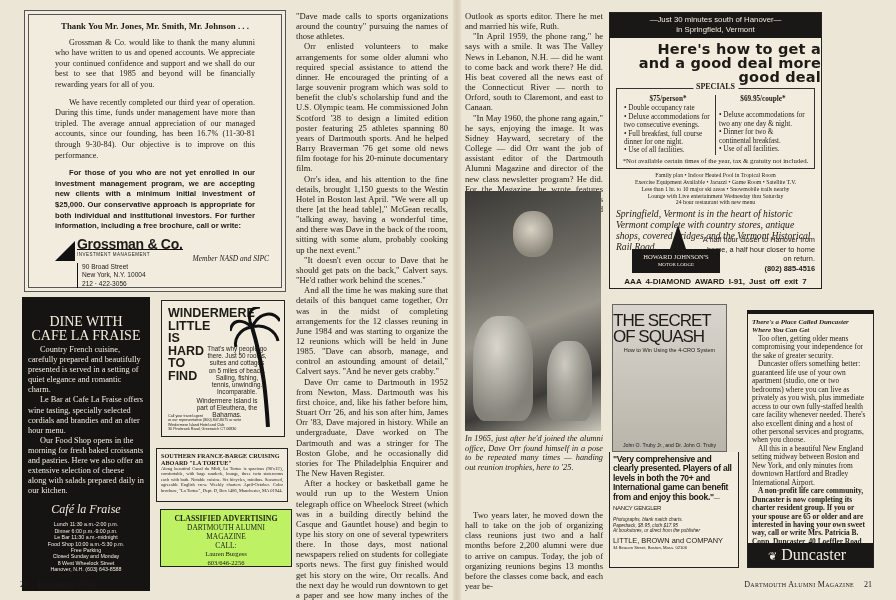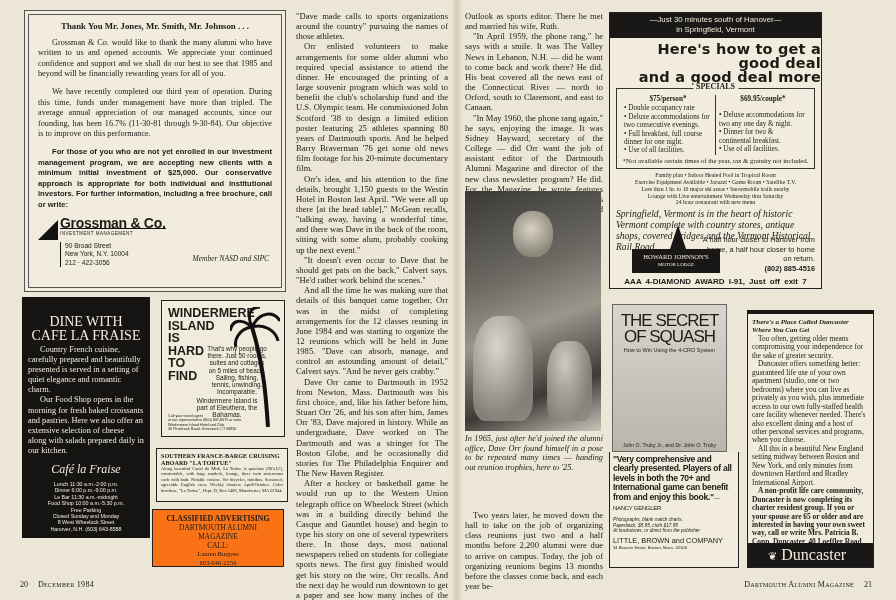--- a/index.html
+++ b/index.html
@@ -2,49 +2,49 @@
 <html><head>
 <meta charset="utf-8">
 <style>
   * { box-sizing: border-box; margin: 0; padding: 0; }
   html, body { width: 896px; height: 600px; overflow: hidden; }
   body { background: #ece6d6; font-family: "Liberation Serif", serif; color: #1e1b17; position: relative; }
   .gutter { position: absolute; left: 453px; top: 0; width: 8px; height: 600px; background: linear-gradient(90deg, #e2dbc8, #d6ceb9 50%, #e4ddcb); }
   .abs { position: absolute; }
   
   .grossman { left: 24px; top: 10px; width: 262px; height: 282px; border: 1px solid #555; padding: 3px; background: #f1ecde; }
-  .grossman .inner { border: 1px solid #555; width: 100%; height: 100%; padding: 6px 9px; font-size: 8.2px; line-height: 10.6px; text-align: justify; }
+  .grossman .inner { border: 1px solid #555; width: 100%; height: 100%; padding: 6px 26px; font-size: 8.2px; line-height: 10.6px; text-align: justify; }
   .grossman h3 { font-size: 8.8px; text-align: center; font-weight: bold; margin-bottom: 6px; }
   .grossman p { text-indent: 14px; margin-bottom: 7px; }
   .grossman .sans { font-family: "Liberation Sans", sans-serif; font-weight: bold; font-size: 7.6px; }
   .g-logo { display: flex; align-items: flex-end; margin-top: 6px; }
   .g-logo .tri { width: 0; height: 0; border-left: 20px solid transparent; border-bottom: 20px solid #111; margin-right: 2px; }
   .g-logo .name { font-family: "Liberation Sans", sans-serif; font-size: 14px; font-weight: bold; letter-spacing: -0.3px; }
   .g-logo .sub { font-family: "Liberation Sans", sans-serif; font-size: 4.5px; letter-spacing: 0.5px; border-top: 1px solid #111; }
   .g-addr { font-family: "Liberation Sans", sans-serif; font-size: 6.6px; line-height: 8.5px; margin-left: 22px; border-left: 1px solid #111; padding-left: 4px; margin-top: 2px; }
   .g-member { position: absolute; right: 16px; bottom: 26px; font-style: italic; font-size: 7.5px; }
   
-  .cafe { left: 22px; top: 297px; width: 128px; height: 241px; background: #161412; color: #f1ecdf; padding: 6px 6px; }
+  .cafe { left: 22px; top: 297px; width: 128px; height: 294px; background: #161412; color: #f1ecdf; padding: 6px 6px; }
   .cafe .title { text-align: center; font-size: 14px; line-height: 14px; margin-top: 12px; }
   .cafe .body { font-size: 8.3px; line-height: 10.1px; margin-top: 2px; }
   .cafe .body p { text-indent: 12px; }
   .cafe .logo { text-align: center; font-style: italic; font-size: 12px; margin: 6px 0 4px; }
   .cafe .hours { font-family: "Liberation Sans", sans-serif; font-size: 5.3px; line-height: 6.4px; text-align: center; }
   
   .windermere { left: 161px; top: 300px; width: 124px; height: 137px; border: 1px solid #222; background: #f0ebdc; padding: 6px; }
   .windermere .big { font-family: "Liberation Sans", sans-serif; font-weight: bold; font-size: 12.5px; line-height: 12.5px; width: 60px; }
   .windermere .copy { position: absolute; left: 44px; top: 44px; width: 62px; font-family: "Liberation Sans", sans-serif; font-size: 6.3px; line-height: 7.2px; text-align: center; }
   .windermere .copy2 { position: absolute; left: 30px; top: 96px; width: 70px; font-family: "Liberation Sans", sans-serif; font-size: 6.5px; line-height: 7.2px; text-align: center; }
   .windermere .fine { position: absolute; left: 6px; bottom: 4px; font-family: "Liberation Sans", sans-serif; font-size: 3.7px; line-height: 4.6px; }
   .palm { position: absolute; right: 4px; top: 6px; width: 50px; height: 120px; }
   
   .france { left: 156px; top: 448px; width: 132px; height: 54px; border: 1px solid #222; background: #f0ebdc; padding: 3px 4px; }
   .france h4 { font-size: 6.2px; line-height: 7px; font-weight: bold; }
   .france p { font-size: 4.5px; line-height: 5.4px; text-align: justify; }
-  .classified { left: 152px; top: 509px; width: 132px; height: 58px; border: 1px solid #222; background: #f97316; text-align: center; padding-top: 4px; font-size: 7.4px; line-height: 9px; }
+  .classified { left: 160px; top: 509px; width: 132px; height: 58px; border: 1px solid #222; background: #bef264; text-align: center; padding-top: 4px; font-size: 7.4px; line-height: 9px; }
   .classified .h { font-weight: bold; font-size: 7.8px; }
   .classified .s { font-size: 6.6px; line-height: 8.5px; }
   
   .col { font-size: 8.6px; line-height: 10.15px; text-align: justify; }
   .col p { text-indent: 8px; }
   .col1 { left: 296px; top: 11px; width: 152px; }
   .col2 { left: 465px; top: 11px; width: 138px; }
   .col2b { left: 465px; top: 510px; width: 138px; }
   .photo { left: 465px; top: 191px; width: 136px; height: 240px; background: linear-gradient(160deg, #3b3935, #6c6a63 35%, #9a968c 55%, #3c3a36 80%, #c9c5ba); }
   .photo .face { position: absolute; left: 48px; top: 20px; width: 40px; height: 46px; border-radius: 45%; background: radial-gradient(circle at 45% 40%, #d8d2c4, #8d887c 70%); }
@@ -65,21 +65,21 @@
   .hojo .amen { text-align: center; font-size: 5.8px; line-height: 6.8px; margin-top: 3px; }
   .hojo .blurb { font-style: italic; font-size: 9.6px; line-height: 11px; padding: 2px 6px; }
   .hojo .closer { position: absolute; right: 6px; top: 215px; width: 115px; text-align: right; font-family: "Liberation Sans", sans-serif; font-size: 7.4px; line-height: 9.5px; margin-top: 7px; }
   .hojo .phone { font-weight: bold; }
   .hojo .sign { position: absolute; left: 22px; top: 236px; width: 88px; height: 24px; background: #1a1816; color: #efeadc; text-align: center; font-size: 6.6px; line-height: 8px; padding-top: 4px; }
   .hojo .roof { position: absolute; left: 60px; top: 212px; width: 0; height: 0; border-left: 8px solid transparent; border-right: 8px solid transparent; border-bottom: 24px solid #1a1816; }
   .hojo .award { position: absolute; left: 0; right: 0; bottom: 2px; text-align: center; font-family: "Liberation Sans", sans-serif; font-weight: bold; font-size: 8px; word-spacing: 2px; }
   
   .squash { left: 609px; top: 299px; width: 130px; height: 279px; }
   .squash .book { position: absolute; left: 3px; top: 5px; width: 115px; height: 148px; background: linear-gradient(180deg, #d9d5cc, #b9b5ab); border: 1px solid #666; }
-  .squash .btitle { font-family: "Liberation Sans", sans-serif; font-size: 17px; line-height: 16px; text-align: center; margin-top: 8px; letter-spacing: -1px; }
+  .squash .btitle { font-family: "Liberation Sans", sans-serif; font-size: 17px; line-height: 16px; text-align: left; margin-top: 8px; letter-spacing: -1px; }
   .squash .bsub { font-family: "Liberation Sans", sans-serif; font-size: 5.5px; text-align: center; margin-top: 2px; }
   .squash .bauth { position: absolute; left: 0; right: 0; bottom: 3px; text-align: center; font-family: "Liberation Sans", sans-serif; font-size: 5.2px; }
   .squash .quote { position: absolute; left: 0; top: 153px; width: 130px; height: 116px; border: 1px solid #222; border-top: none; padding: 3px 3px; background: #f1ecdd; }
   .squash .q { font-family: "Liberation Sans", sans-serif; font-weight: bold; font-size: 8.6px; line-height: 9.4px; letter-spacing: -0.3px; }
   .squash .small { font-family: "Liberation Sans", sans-serif; font-size: 4.7px; line-height: 5.4px; font-style: italic; margin-top: 4px; }
   .squash .pub { font-family: "Liberation Sans", sans-serif; font-size: 7.4px; margin-top: 2px; }
   .squash .pubaddr { font-family: "Liberation Sans", sans-serif; font-size: 4.2px; }
   
   .dunc { left: 747px; top: 310px; width: 127px; height: 258px; border: 1px solid #222; background: #f1ecdd; border-top: 4px solid #1a1816; }
   .dunc .pre { font-style: italic; font-weight: bold; font-size: 7px; line-height: 8px; padding: 4px 4px 0; }
@@ -120,39 +120,40 @@
   </div>
 </div>
 
 <div class="abs cafe">
   <div class="title">
     <div>DINE WITH</div>
     <div>CAFE LA FRAISE</div>
   </div>
   <div class="body">
     <p>Country French cuisine, carefully prepared and beautifully presented is served in a setting of quiet elegance and romantic charm.</p>
+    <p>Le Bar at Cafe La Fraise offers wine tasting, specially selected cordials and brandies and an after hour menu.</p>
     <p>Our Food Shop opens in the morning for fresh baked croissants and pastries. Here we also offer an extensive selection of cheese along with salads prepared daily in our kitchen.</p>
   </div>
   <div class="logo">Café la Fraise</div>
   <div class="hours">
     <div>Lunch 11:30 a.m.-2:00 p.m.</div>
     <div>Dinner 6:00 p.m.-9:00 p.m.</div>
     <div>Le Bar 11:30 a.m.-midnight</div>
     <div>Food Shop 10:00 a.m.-5:30 p.m.</div>
     <div>Free Parking</div>
     <div>Closed Sunday and Monday</div>
     <div>8 West Wheelock Street</div>
     <div>Hanover, N.H. (603) 643-8588</div>
   </div>
 </div>
 
 <div class="abs windermere">
   <div class="big">
     <div>WINDERMERE</div>
-    <div>ISLAND</div>
+    <div>LITTLE</div>
     <div>IS</div>
     <div>HARD</div>
     <div>TO</div>
     <div>FIND</div>
   </div>
   <svg class="palm" viewBox="0 0 50 120">
     <path d="M38 120 C36 90 34 60 22 20" stroke="#111" stroke-width="4" fill="none"></path>
     <path d="M22 20 C10 10 2 14 0 24 M22 20 C30 4 44 4 50 14 M22 20 C14 2 26 0 30 0 M22 20 C34 16 46 24 48 34 M22 20 C8 22 4 34 6 40" stroke="#111" stroke-width="3" fill="none"></path>
   </svg>
   <div class="copy">That's why people go there. Just 50 rooms, suites and cottages on 5 miles of beach. Sailing, fishing, tennis, unwinding. Incomparable.</div>
@@ -205,22 +206,22 @@
   <p>Two years later, he moved down the hall to take on the job of organizing class reunions just two and a half months before 2,200 alumni were due to arrive on campus. Today, the job of organizing reunions begins 13 months before the classes come back, and each year be-</p>
 </div>
 
 <div class="abs hojo">
   <div class="bar">
     <div>—Just 30 minutes south of Hanover—</div>
     <div>in Springfield, Vermont</div>
   </div>
   <div class="headline">
     <div>Here's how to get a</div>
+    <div>and a good deal more</div>
     <div>good deal</div>
-    <div>and a good deal more</div>
   </div>
   <div class="specials">
     <span class="lbl">SPECIALS</span>
     <div class="cols">
       <div class="c">
         <div class="price">$75/person*</div>
         <div>• <span>Double occupancy rate</span></div>
         <div>• <span>Deluxe accommodations for two consecutive evenings.</span></div>
         <div>• <span>Full breakfast, full course dinner for one night.</span></div>
         <div>• <span>Use of all facilities.</span></div>

